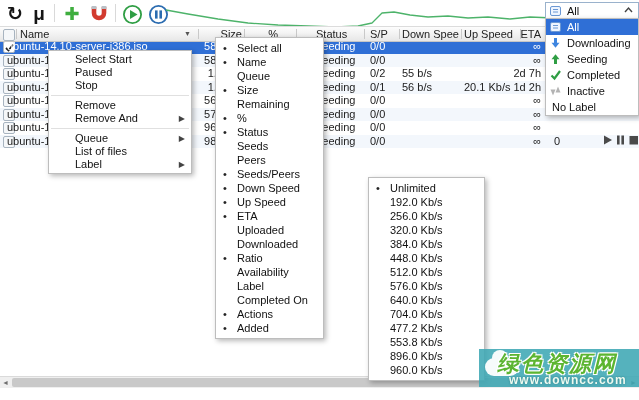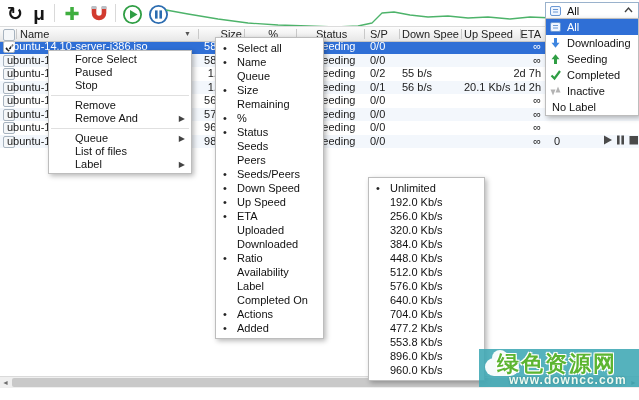--- a/index.html
+++ b/index.html
@@ -76,21 +76,21 @@
   .stat{position:absolute;top:0;display:flex;align-items:center;gap:4px;}
   #pie{width:10px;height:10px;border-radius:50%;
        background:conic-gradient(#d23b2f 0 130deg,#e8b019 130deg 215deg,#3a9e3a 215deg 360deg);}
 
   
   #watermark{position:absolute;left:479px;top:349px;width:160px;height:38px;z-index:30;
              background:rgba(62,167,180,.88);}
   #wm-cloud{position:absolute;left:6px;top:9px;width:34px;height:18px;background:#fff;border-radius:10px;opacity:.95;}
   #wm-cloud:before{content:"";position:absolute;left:7px;top:-8px;width:16px;height:16px;background:#fff;border-radius:50%;}
   #wm-title{position:absolute;left:18px;top:0px;font-size:22px;font-weight:bold;letter-spacing:2px;color:#5cb531;white-space:nowrap;
-            text-shadow:-1px -1px 0 #fff,1px -1px 0 #fff,-1px 1px 0 #fff,1px 1px 0 #fff;}
+            text-shadow:-1px -1px 0 #fff,1px -1px 0 #fff,-1px 1px 0 #fff,1px 1px 0 #fff;font-style:italic;}
   #wm-url{position:absolute;left:30px;top:24px;font-size:12px;font-weight:bold;color:#eefaf0;letter-spacing:1px;
           text-shadow:0 0 2px rgba(40,120,130,.8);}
 </style>
 </head>
 <body>
 
 <div id="app">
 
   <div id="toolbar">
     <div class="tbtn" style="left:4px">
@@ -259,21 +259,21 @@
               <rect x="6.4" y="1.5" width="2.6" height="9" fill="#4a4a4a"></rect>
             </svg></span>
           <span><svg width="11" height="12" viewBox="0 0 11 12">
               <rect x="1.5" y="2" width="8.5" height="8.5" fill="#4a4a4a"></rect>
             </svg></span>
         </div>
       </div>
     </div>
 
   <div id="ctx-menu" class="menu">
-      <div class="mi">Force Select</div>
+      <div class="mi">Select Start</div>
       <div class="mi">Paused</div>
       <div class="mi">Stop</div>
       <div class="msep"></div>
       <div class="mi">Remove</div>
       <div class="mi">Remove And<span class="sub">▶</span></div>
       <div class="msep"></div>
       <div class="mi">Queue<span class="sub">▶</span></div>
       <div class="mi">List of files</div>
       <div class="mi">Label<span class="sub">▶</span></div>
     </div>

